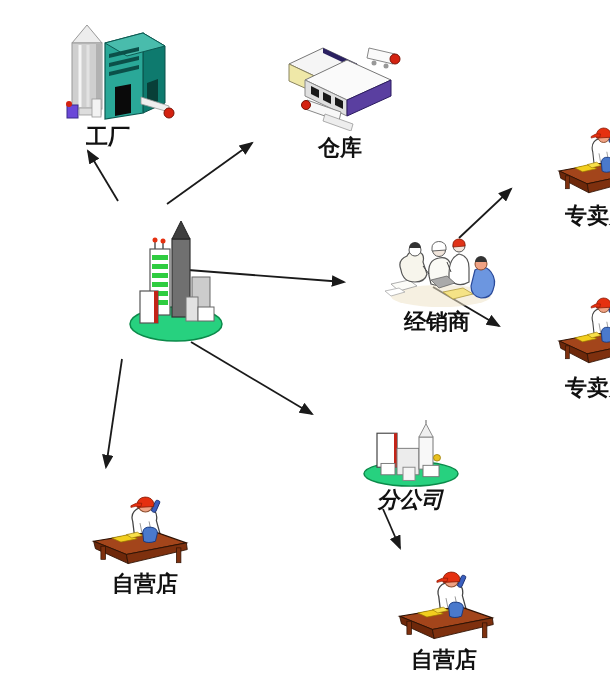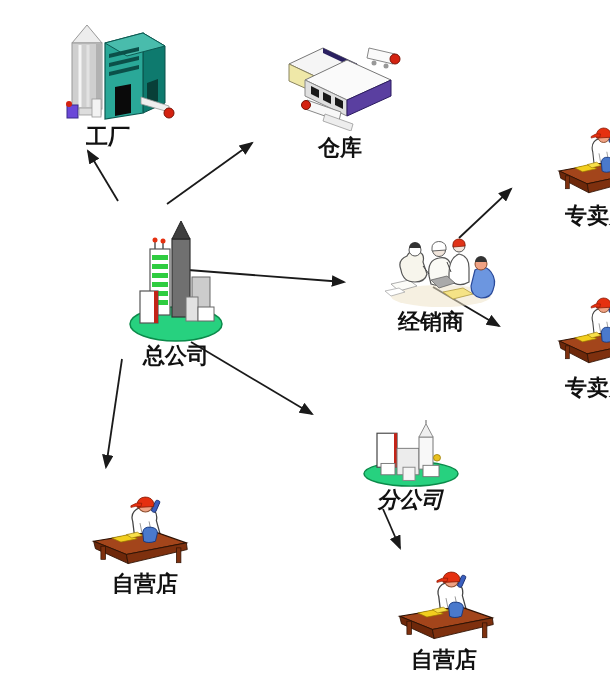--- a/index.html
+++ b/index.html
@@ -26,21 +26,21 @@
   #node-warehouse{left:243px;top:20px;width:130px;height:126px;}
   #node-warehouse .icon{left:0;top:0;width:128px;height:95px;}
   #node-warehouse .label{left:32px;top:100px;width:50px;}
 
   #node-head-office{left:88px;top:203px;width:100px;height:152px;}
   #node-head-office .icon{left:0;top:0;width:98px;height:124px;}
   #node-head-office .label{left:12px;top:125px;width:72px;}
 
   #node-distributor{left:343px;top:216px;width:125px;height:104px;}
   #node-distributor .icon{left:0;top:4px;width:122px;height:74px;}
-  #node-distributor .label{left:12px;top:78px;width:72px;}
+  #node-distributor .label{left:18px;top:78px;width:72px;}
 
   #node-franchise-store-1{left:514px;top:108px;width:92px;height:110px;}
   #node-franchise-store-1 .icon{left:2px;top:2px;width:86px;height:74px;}
   #node-franchise-store-1 .label{left:10px;top:80px;width:68px;}
 
   #node-franchise-store-2{left:514px;top:278px;width:92px;height:110px;}
   #node-franchise-store-2 .icon{left:2px;top:2px;width:86px;height:74px;}
   #node-franchise-store-2 .label{left:10px;top:82px;width:68px;}
 
   #node-branch-office{left:320px;top:402px;width:102px;height:96px;}
@@ -208,21 +208,20 @@
     <svg class="icon">
         <use href="#sym-warehouse"></use>
       </svg>
     <figcaption class="label">仓库</figcaption>
   </figure>
 
   <figure class="node" id="node-head-office">
     <svg class="icon">
         <use href="#sym-city"></use>
       </svg>
-    <figcaption class="label">总公司</figcaption>
   </figure>
 
   <figure class="node" id="node-distributor">
     <svg class="icon">
         <use href="#sym-people"></use>
       </svg>
     <figcaption class="label">经销商</figcaption>
   </figure>
 
   <figure class="node" id="node-franchise-store-1">

